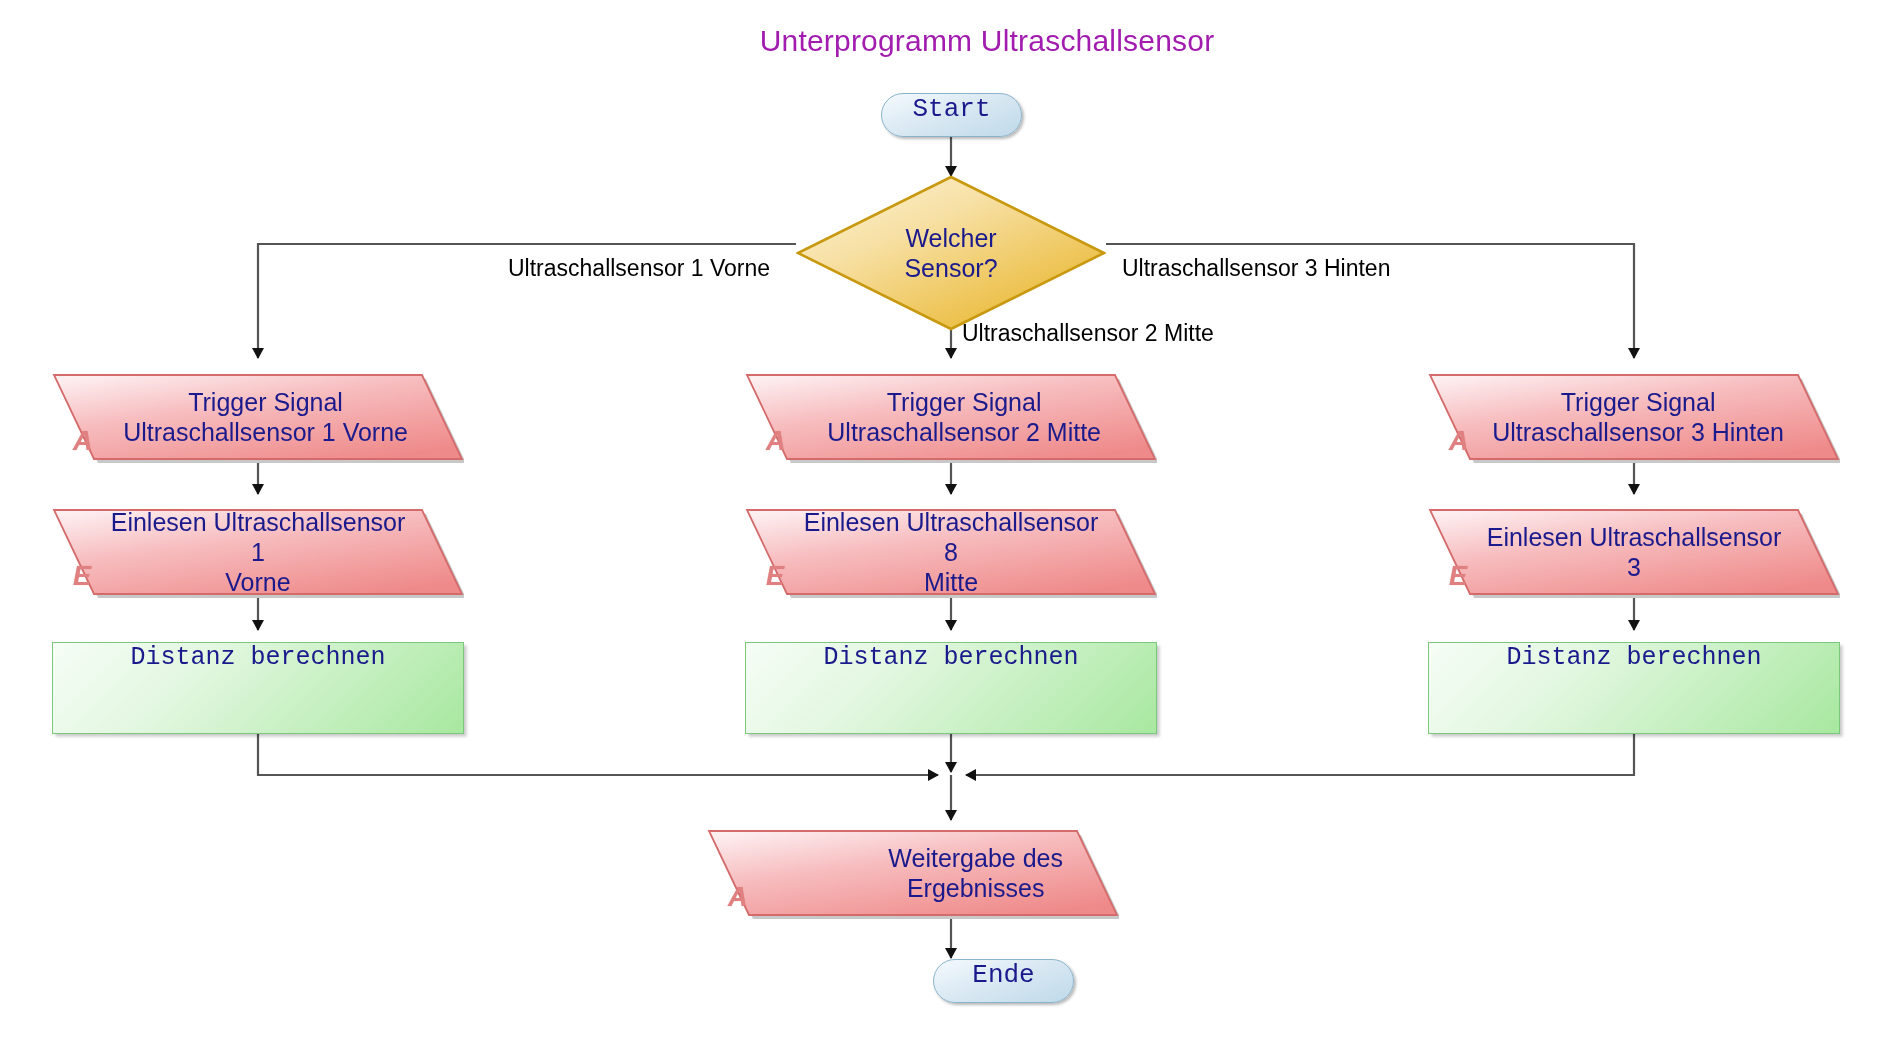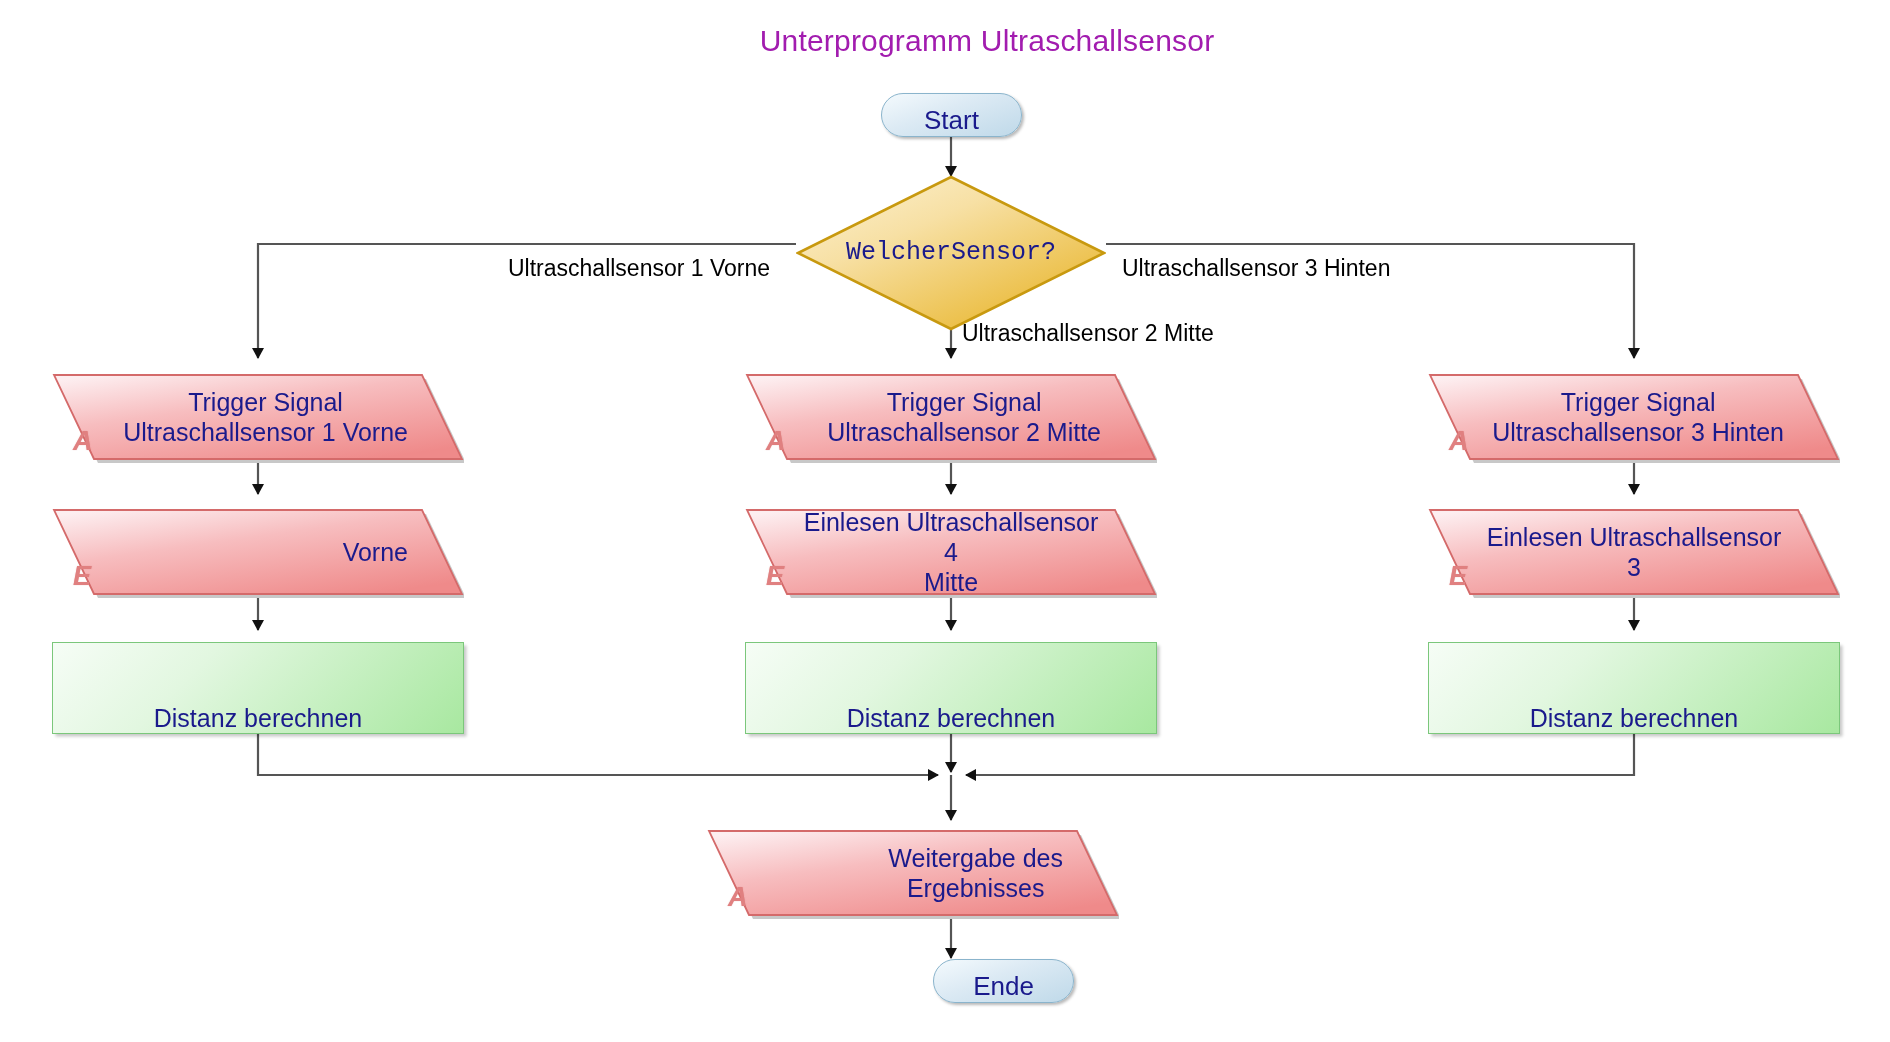--- a/index.html
+++ b/index.html
@@ -47,26 +47,27 @@
     stroke: #555555;
     stroke-width: 2.2;
   }
   .arrowhead { fill: #111111; }
 
   
   .node {
     position: absolute;
     box-sizing: border-box;
     display: flex;
-    align-items: flex-end;
+    align-items: flex-start;
     justify-content: center;
     text-align: center;
     color: #1a1a8c;
     font-size: 25px;
     line-height: 1.18;
+    font-family: Liberation Mono, monospace;
   }
 
   
   .terminator {
     border-radius: 999px;
     background: linear-gradient(160deg, #f4fafd 0%, #dceaf4 42%, #bfd9e9 100%);
     border: 1.6px solid #8ab4cc;
     box-shadow: 2px 2px 3px rgba(0,0,0,0.28);
     font-size: 26px;
   }
@@ -80,28 +81,27 @@
     left: 0;
     top: 0;
   }
   .decision-label {
     position: absolute;
     left: 0;
     top: 0;
     width: 100%;
     height: 100%;
     display: flex;
-    flex-direction: row;
+    flex-direction: column;
     align-items: center;
     justify-content: center;
     text-align: center;
     color: #1a1a8c;
     font-size: 25px;
     line-height: 1.2;
-    font-family: Liberation Mono, monospace;
   }
 
   
   .io-wrap {
     position: absolute;
   }
   .io-wrap svg.para-shape {
     position: absolute;
     left: 0;
     top: 0;
@@ -238,20 +238,21 @@
     <div class="io-marker">A</div>
   </div>
 
   <div class="io-wrap" style="left:52px; top:506px; width:412px; height:92px;">
     <svg class="para-shape" width="412" height="92" viewBox="0 0 412 92">
       <polygon points="42,88 410,88 370,4 2,4" fill="#9a9a9a" opacity="0.55" transform="translate(4,4)"></polygon>
       <polygon points="42,88 410,88 370,4 2,4" fill="url(#pink-grad-lt)" stroke="#d46a6a" stroke-width="1.8"></polygon>
     </svg>
     <div class="io-text">
       <div>
+        <div>Einlesen Ultraschallsensor 1</div>
         <div>Vorne</div>
       </div>
     </div>
     <div class="io-marker">E</div>
   </div>
 
   <div class="node process" style="left:52px; top:642px; width:412px; height:92px;">
     <span>Distanz berechnen</span>
   </div>
 
@@ -269,21 +270,21 @@
     <div class="io-marker">A</div>
   </div>
 
   <div class="io-wrap" style="left:745px; top:506px; width:412px; height:92px;">
     <svg class="para-shape" width="412" height="92" viewBox="0 0 412 92">
       <polygon points="42,88 410,88 370,4 2,4" fill="#9a9a9a" opacity="0.55" transform="translate(4,4)"></polygon>
       <polygon points="42,88 410,88 370,4 2,4" fill="url(#pink-grad-lt)" stroke="#d46a6a" stroke-width="1.8"></polygon>
     </svg>
     <div class="io-text">
       <div>
-        <div>Einlesen Ultraschallsensor 4</div>
+        <div>Einlesen Ultraschallsensor 8</div>
         <div>Mitte</div>
       </div>
     </div>
     <div class="io-marker">E</div>
   </div>
 
   <div class="node process" style="left:745px; top:642px; width:412px; height:92px;">
     <span>Distanz berechnen</span>
   </div>
 

